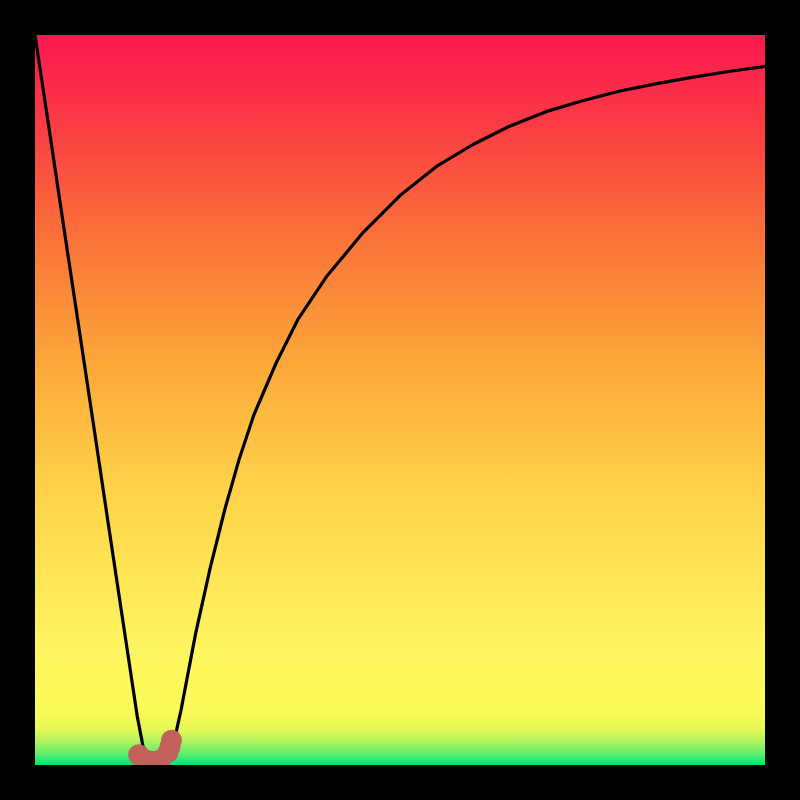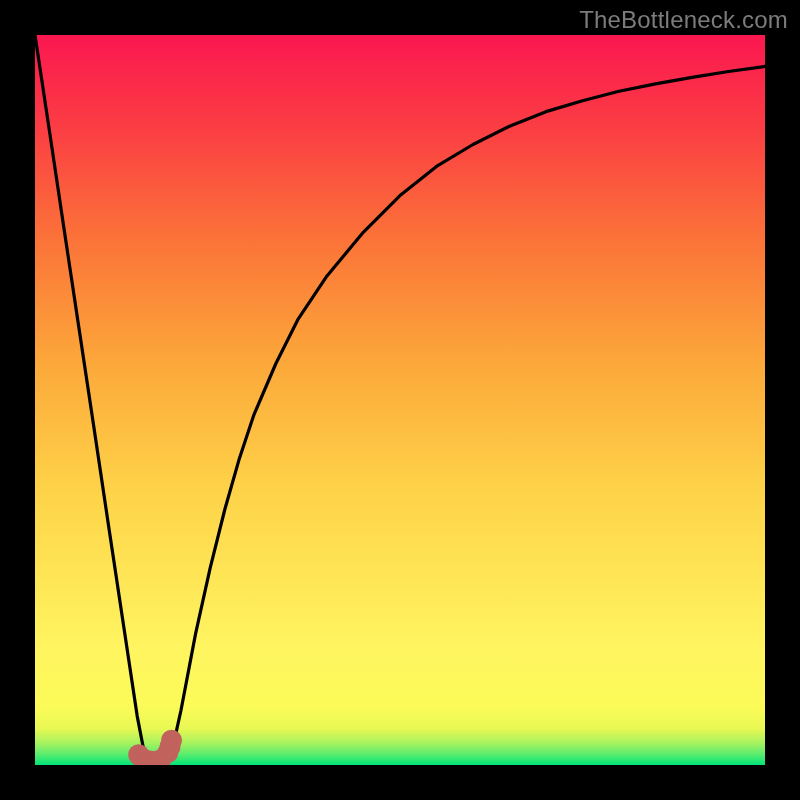--- a/index.html
+++ b/index.html
@@ -34,21 +34,20 @@
     font-size: 24px;
     font-weight: 500;
     letter-spacing: 0.2px;
   }
   svg { display: block; }
 </style>
 </head>
 <body>
 
 <div class="frame">
-  <div class="watermark">TheBottleneck.com</div>
 
   <div class="plot-area">
     <svg id="chart-svg" width="730" height="730" viewBox="0 0 730 730">
       <defs>
         <linearGradient id="bg-grad" x1="0" y1="1" x2="0" y2="0">
             <stop offset="0%" stop-color="#00e477"></stop>
             <stop offset="1.5%" stop-color="#5ced6e"></stop>
             <stop offset="3%" stop-color="#a6f25f"></stop>
             <stop offset="5%" stop-color="#e9f853"></stop>
             <stop offset="8%" stop-color="#fbfb58"></stop>

